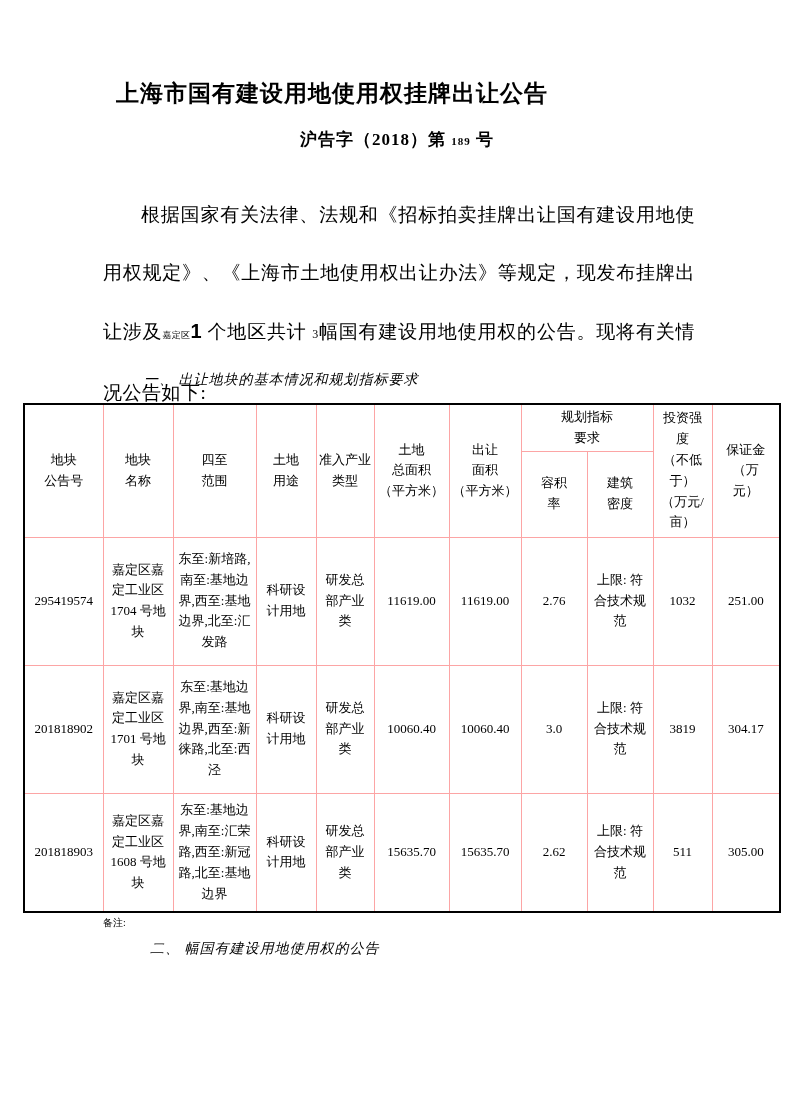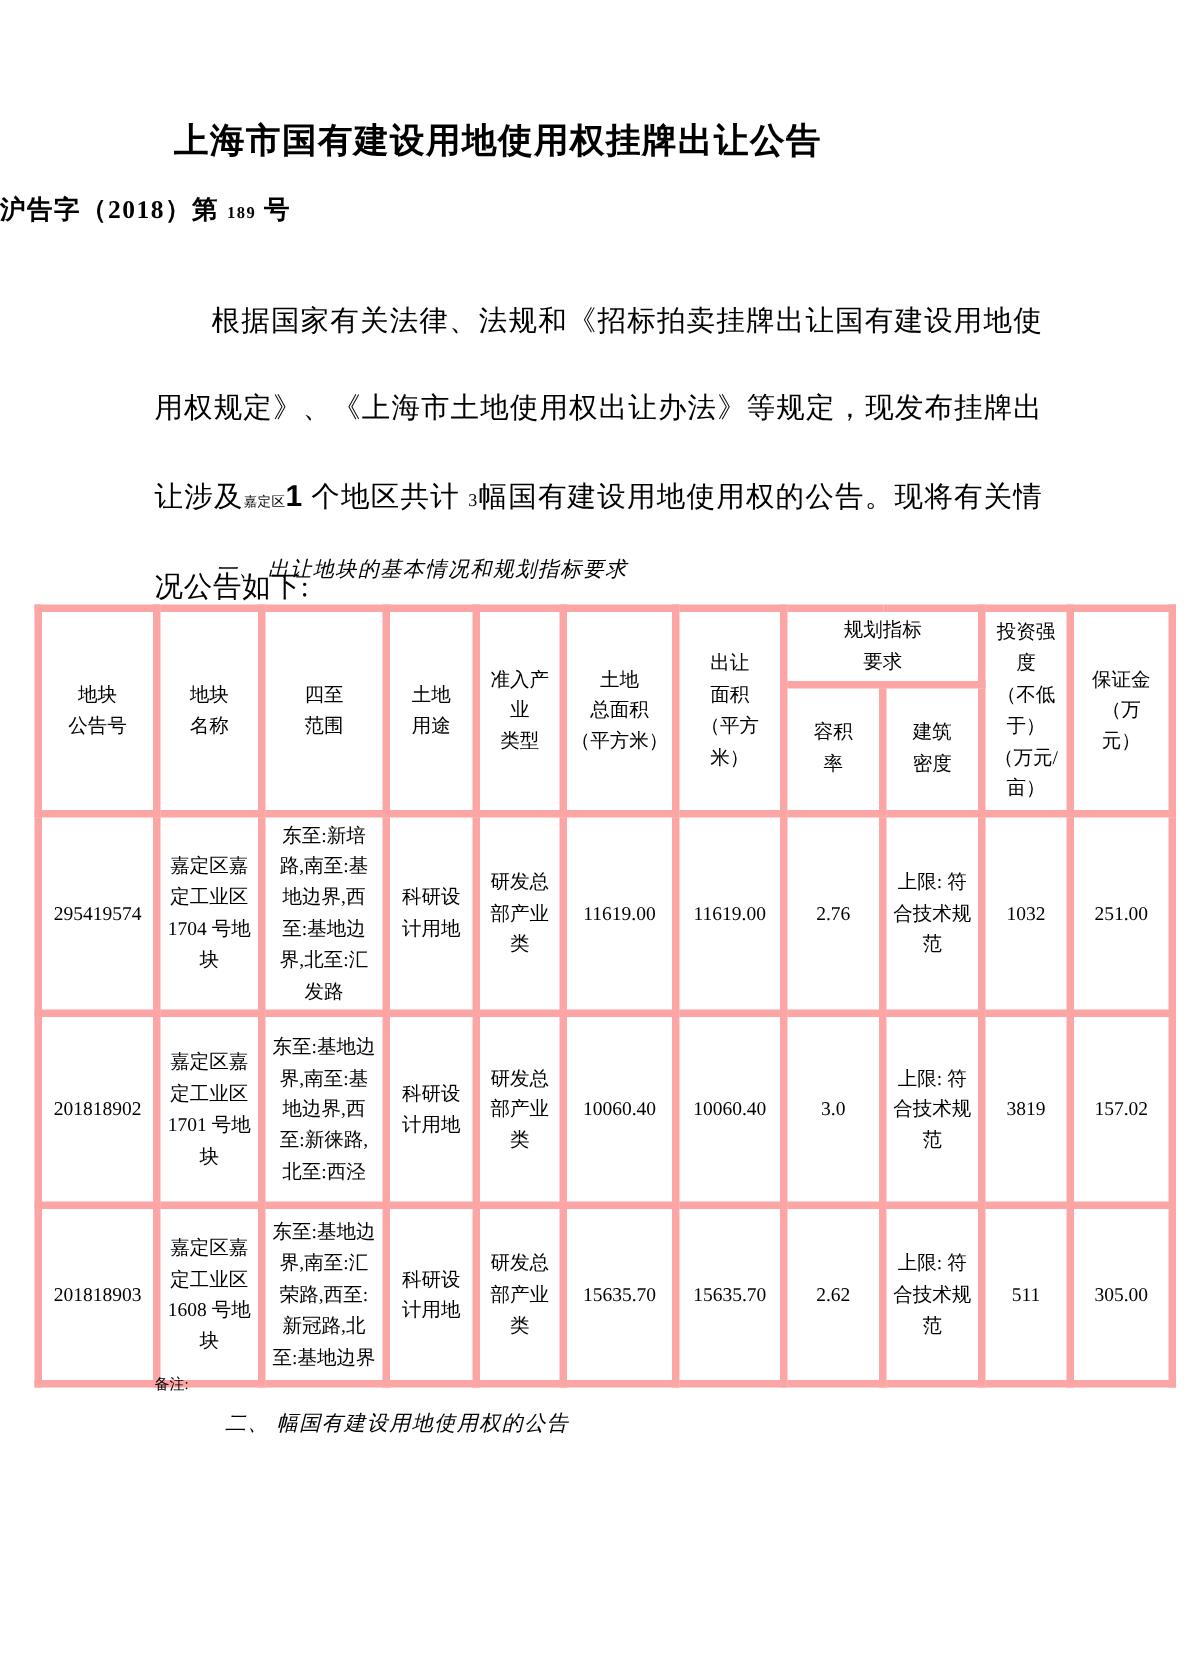--- a/index.html
+++ b/index.html
@@ -12,21 +12,21 @@
     overflow: hidden;
   }
   .doc-title {
     position: absolute; top: 78px; left: 0; width: 664px;
     text-align: center;
     font-family: "Liberation Sans", sans-serif;
     font-weight: bold; font-size: 23px; letter-spacing: 1px;
   }
   .doc-number {
     position: absolute; top: 128px; left: 0; width: 794px;
-    text-align: left;
+    text-align: center;
     font-weight: bold; font-size: 17px; letter-spacing: 1px;
   }
   .doc-number .seg-small-num { font-size: 11px; font-weight: bold; }
   .intro-paragraph {
     position: absolute; top: 186px; left: 103px; width: 592px;
     font-size: 19px; line-height: 58px;
     text-align: justify; text-indent: 38px;
     letter-spacing: 0.5px;
   }
   .intro-paragraph .seg-tiny { font-size: 9px; letter-spacing: 0; }
@@ -41,21 +41,21 @@
   .remark-label { position: absolute; top: 916px; left: 103px; font-size: 10px; }
   table.parcels {
     position: absolute; top: 403px; left: 23px;
     width: 752px;
     border-collapse: collapse;
     table-layout: fixed;
     border: 2px solid #000;
     font-size: 13px;
   }
   table.parcels th, table.parcels td {
-    border: 5px solid #fca5a5;
+    border: 1px solid #fca5a5;
     text-align: center; vertical-align: middle;
     font-weight: normal;
     line-height: 1.6;
     overflow: hidden;
   }
   table.parcels th { padding: 2px; white-space: pre-line; }
   table.parcels td { padding: 2px 4px; }
   thead tr.header-top { height: 44px; }
   thead tr.header-sub { height: 86px; }
   tbody tr:nth-child(1) { height: 128px; }
@@ -129,21 +129,21 @@
         <td>201818902</td>
         <td>嘉定区嘉定工业区1701 号地块</td>
         <td>东至:基地边界,南至:基地边界,西至:新徕路,北至:西泾</td>
         <td>科研设计用地</td>
         <td>研发总部产业类</td>
         <td>10060.40</td>
         <td>10060.40</td>
         <td>3.0</td>
         <td>上限: 符合技术规范</td>
         <td>3819</td>
-        <td>157.02</td>
+        <td>304.17</td>
       </tr>
       <tr>
         <td>201818903</td>
         <td>嘉定区嘉定工业区1608 号地块</td>
         <td>东至:基地边界,南至:汇荣路,西至:新冠路,北至:基地边界</td>
         <td>科研设计用地</td>
         <td>研发总部产业类</td>
         <td>15635.70</td>
         <td>15635.70</td>
         <td>2.62</td>

